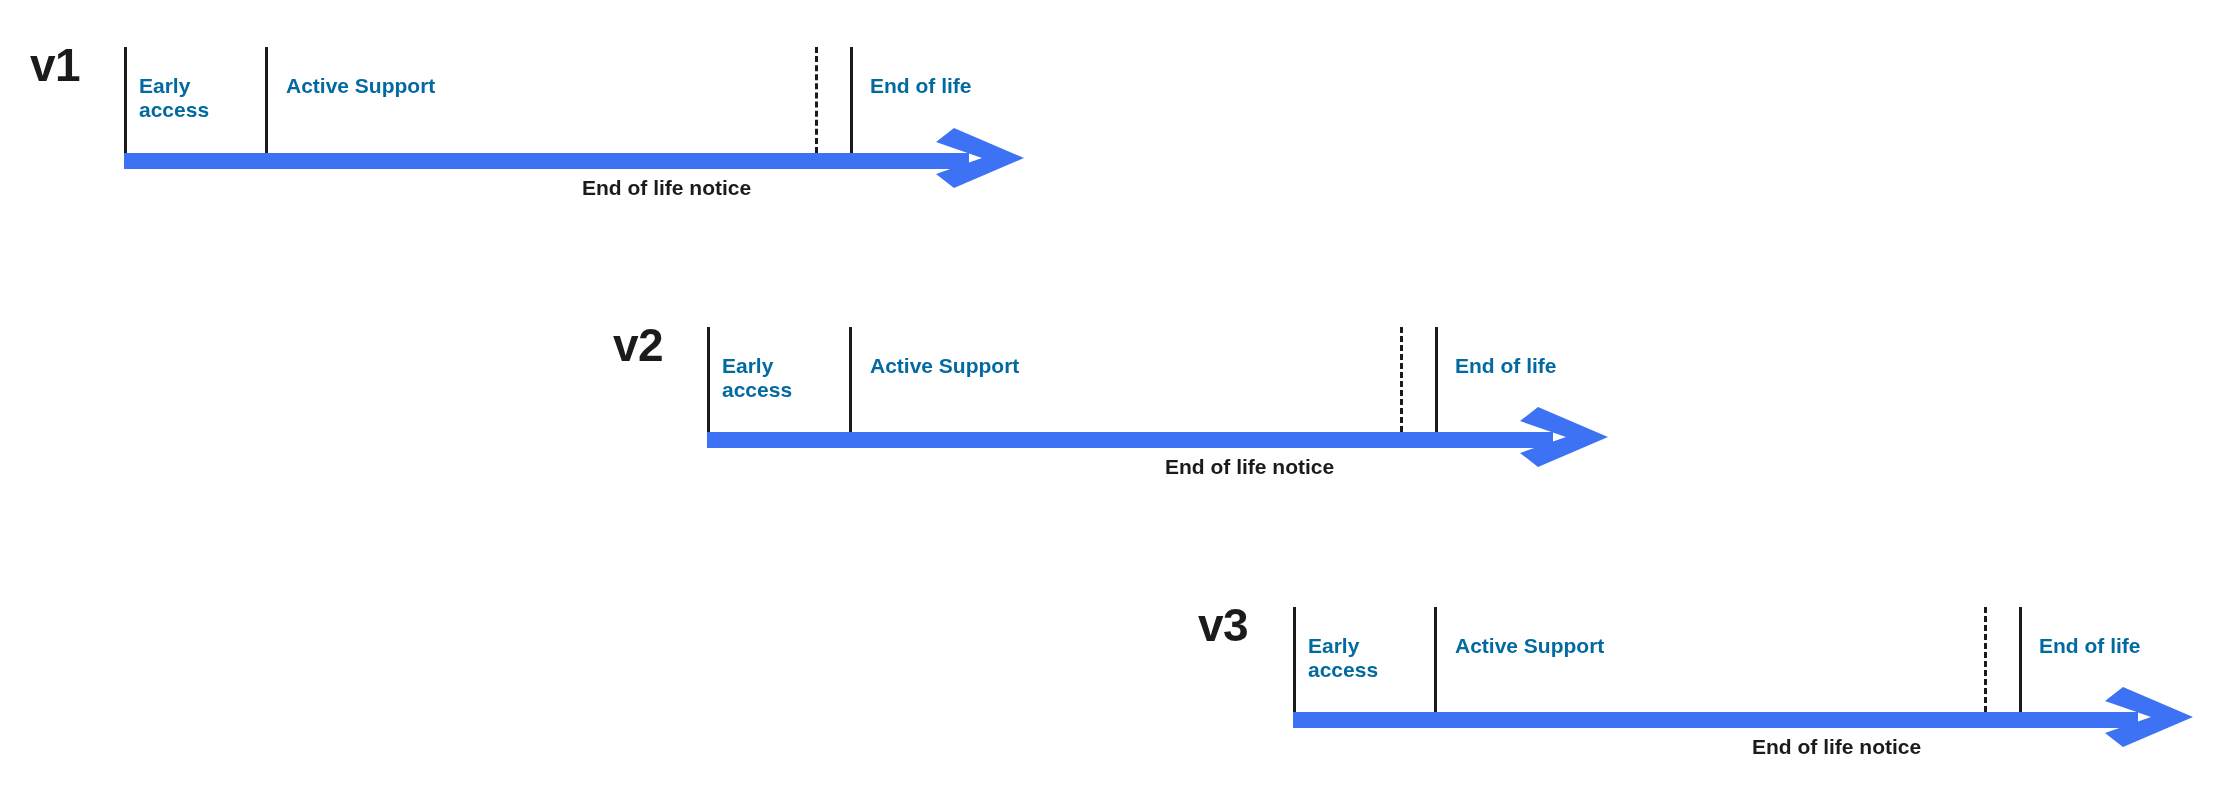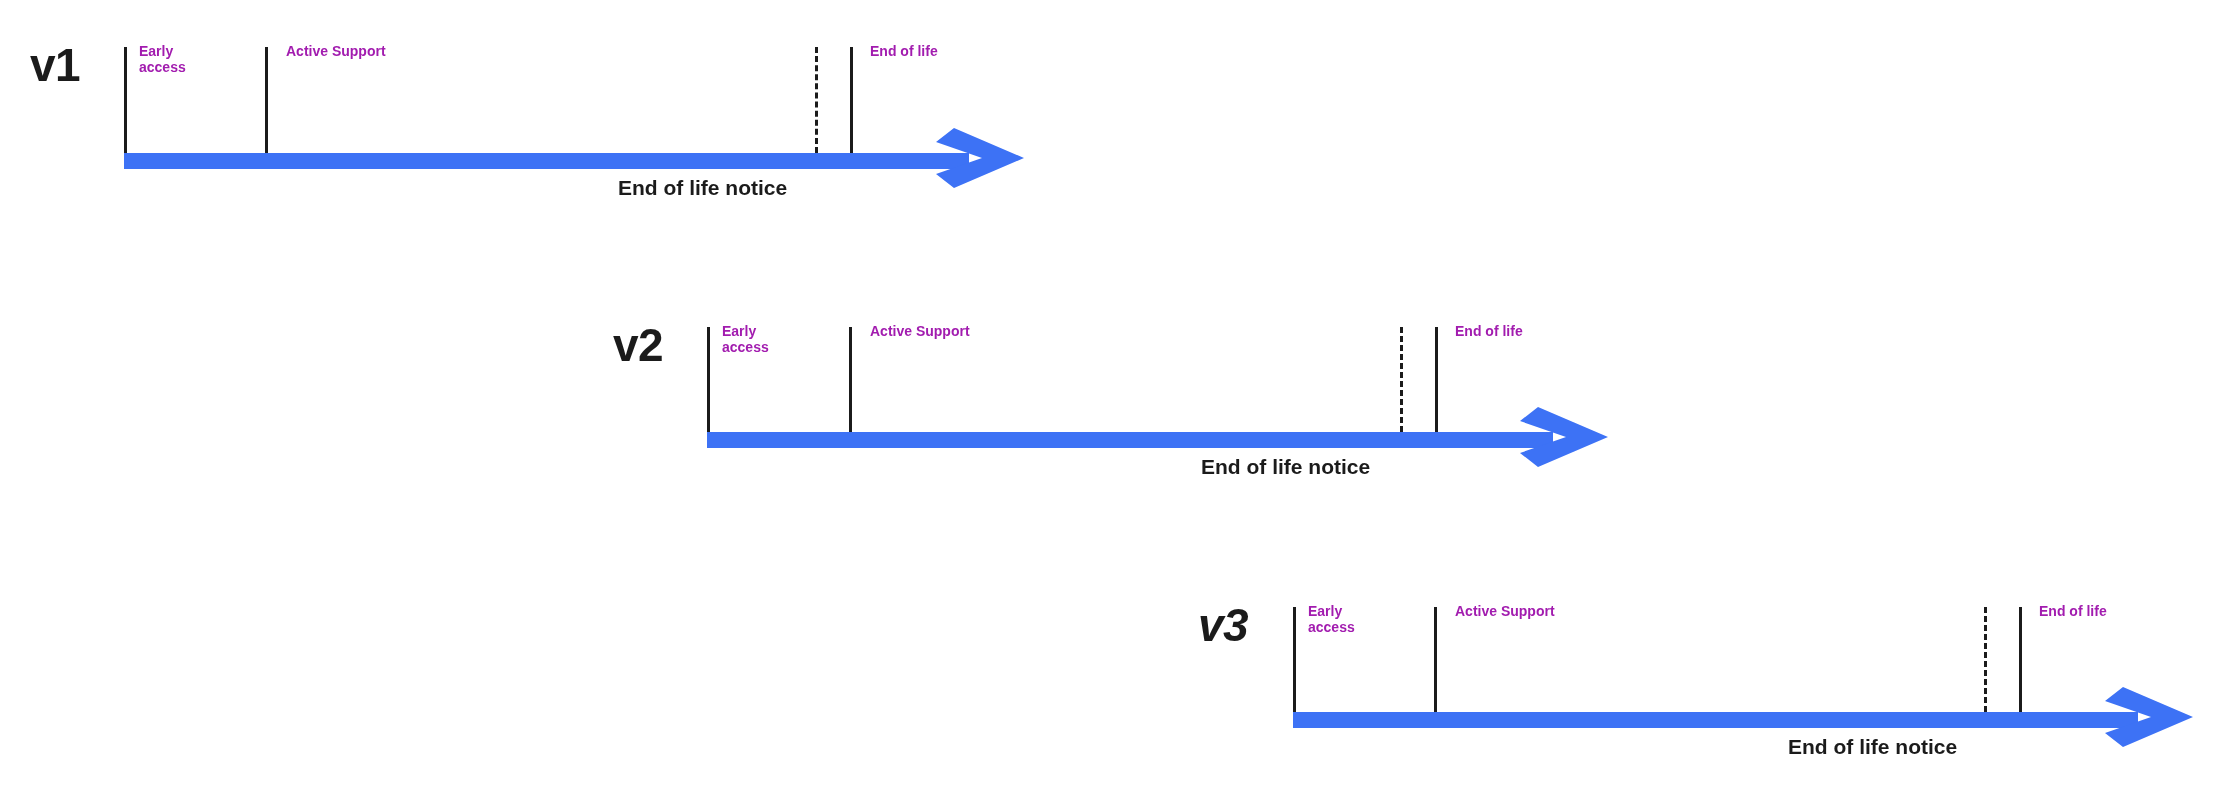--- a/index.html
+++ b/index.html
@@ -40,34 +40,34 @@
     width: 3px;
     background: #1b1b1b;
   }
   .divider.dashed {
     background: none;
     border-left: 3px dashed #1b1b1b;
     width: 0;
   }
   .phase-label {
     position: absolute;
-    font-size: 14px;
+    font-size: 21px;
     font-weight: 700;
-    color: #a21caf;
+    color: #0369a1;
     line-height: 1.12;
     white-space: pre-line;
+    margin-top: 30px;
   }
   .notice-label {
     position: absolute;
     font-size: 21px;
     font-weight: 700;
     color: #1b1b1b;
     line-height: 1;
     white-space: nowrap;
-    margin-left: 36px;
   }
   .arrow-wrap {
     position: absolute;
     line-height: 0;
   }
   .arrow-wrap svg {
     display: block;
   }
 </style>
 </head>
@@ -115,21 +115,21 @@
       <svg width="906" height="62" viewBox="0 0 906 62" xmlns="http://www.w3.org/2000/svg">
         <rect x="0" y="26" width="846" height="16" fill="#3D72F5"></rect>
         <path d="M 831 1 L 901 31 L 831 61 L 813 47 L 859 31 L 813 15 Z" fill="#3D72F5"></path>
       </svg>
     </div>
 
     <div class="notice-label" style="left:1157px; top:176px;">End of life notice</div>
   </div>
 
   <div class="timeline-row" style="top:560px;">
-    <div class="version-label" style="left:1190px; top:42px;font-style:italic;">v3</div>
+    <div class="version-label" style="left:1190px; top:42px;">v3</div>
 
     <div class="divider" style="left:1285px; top:47px; height:105px;"></div>
     <div class="divider" style="left:1426px; top:47px; height:105px;"></div>
     <div class="divider dashed" style="left:1976px; top:47px; height:105px;"></div>
     <div class="divider" style="left:2011px; top:47px; height:105px;"></div>
 
     <div class="phase-label" style="left:1300px; top:44px;">Early
 access</div>
     <div class="phase-label" style="left:1447px; top:44px;">Active Support</div>
     <div class="phase-label" style="left:2031px; top:44px;">End of life</div>

